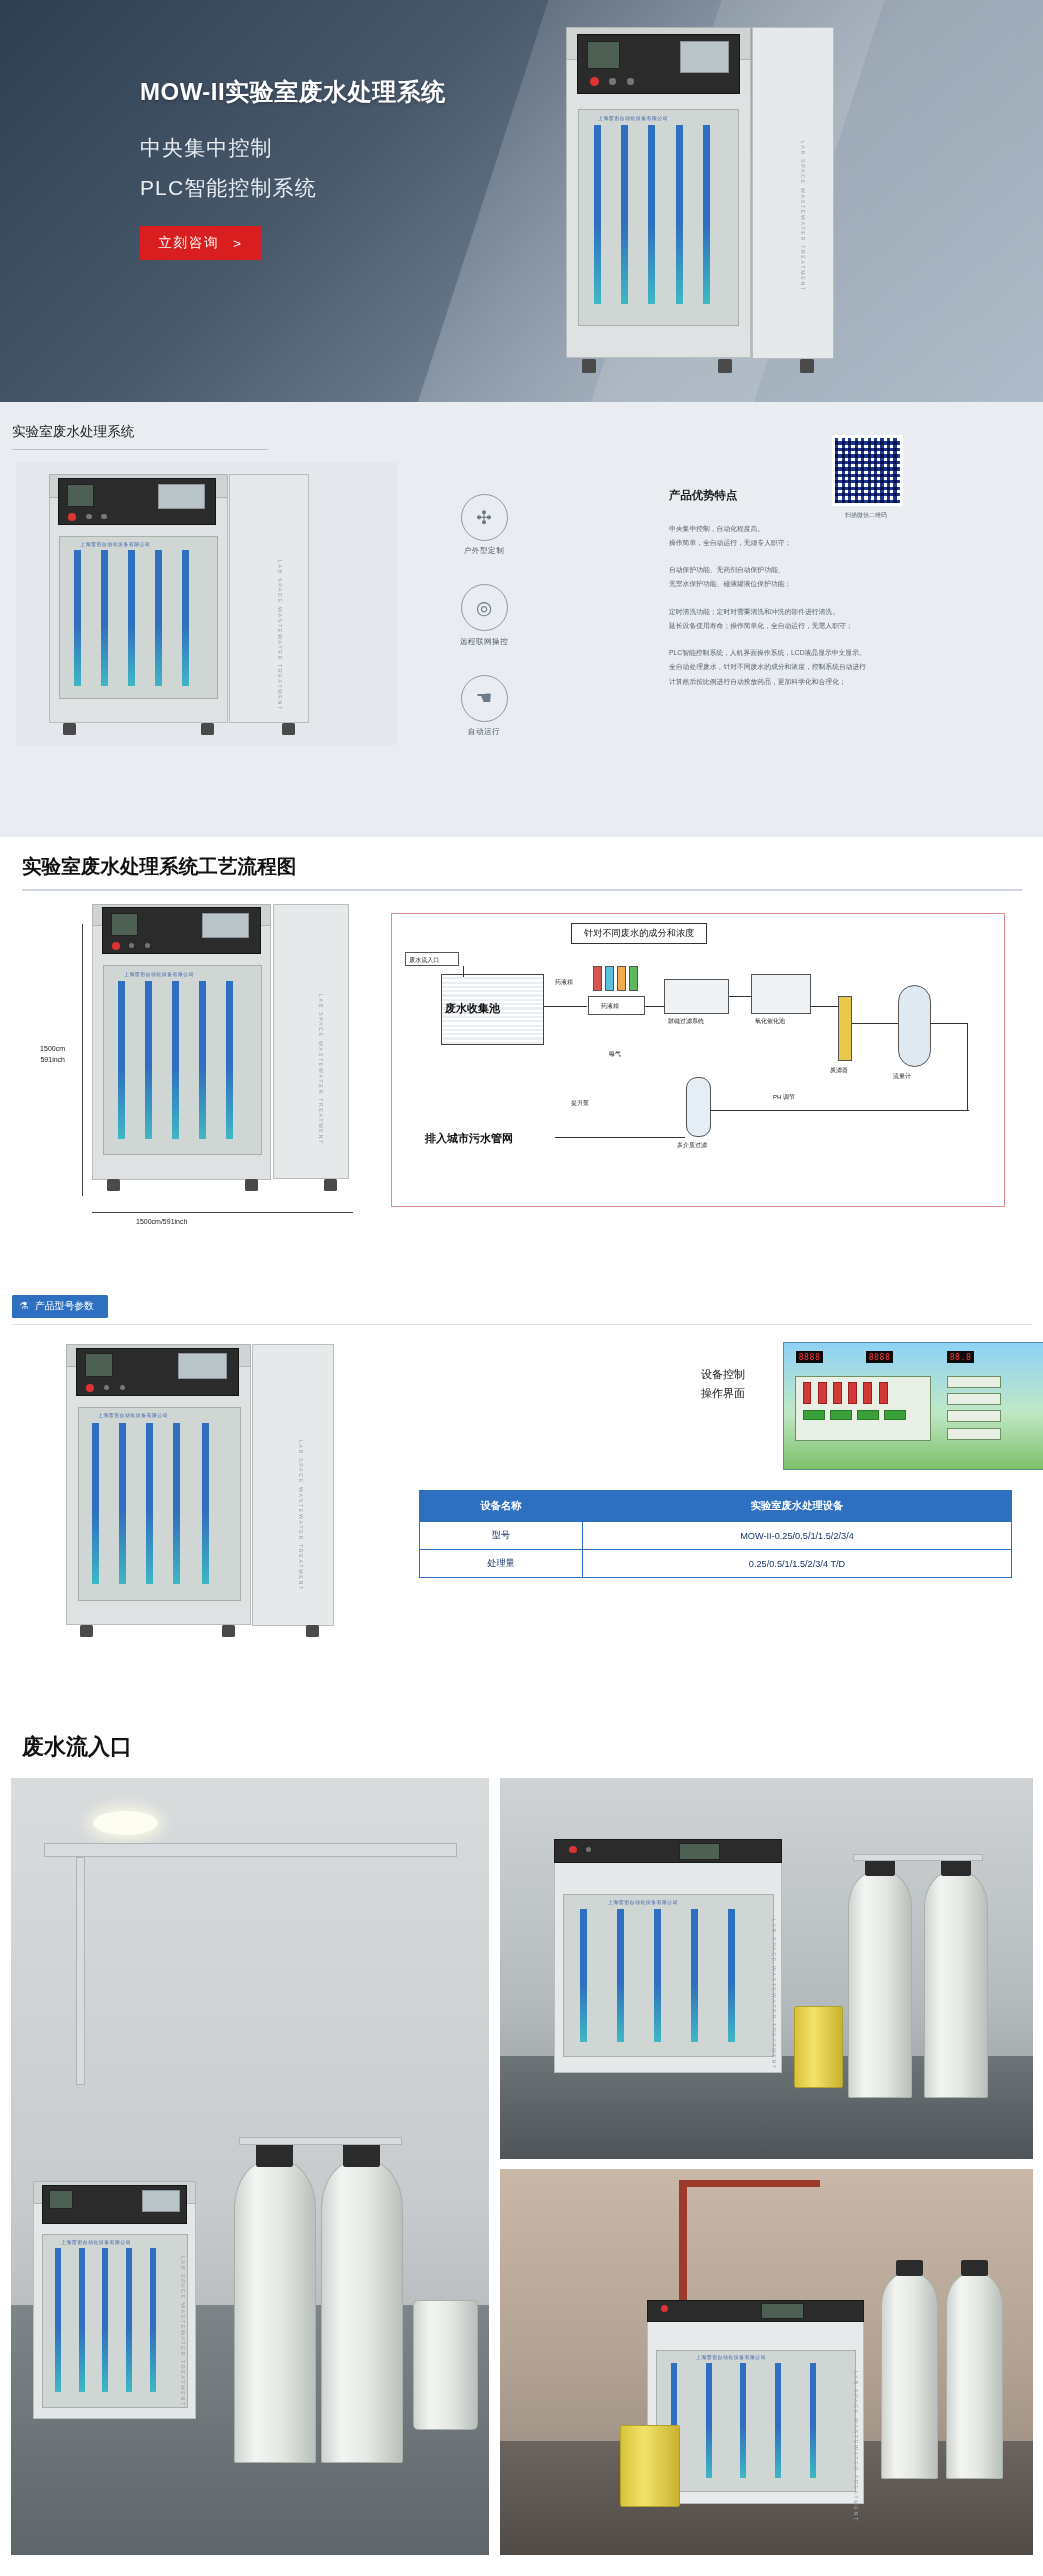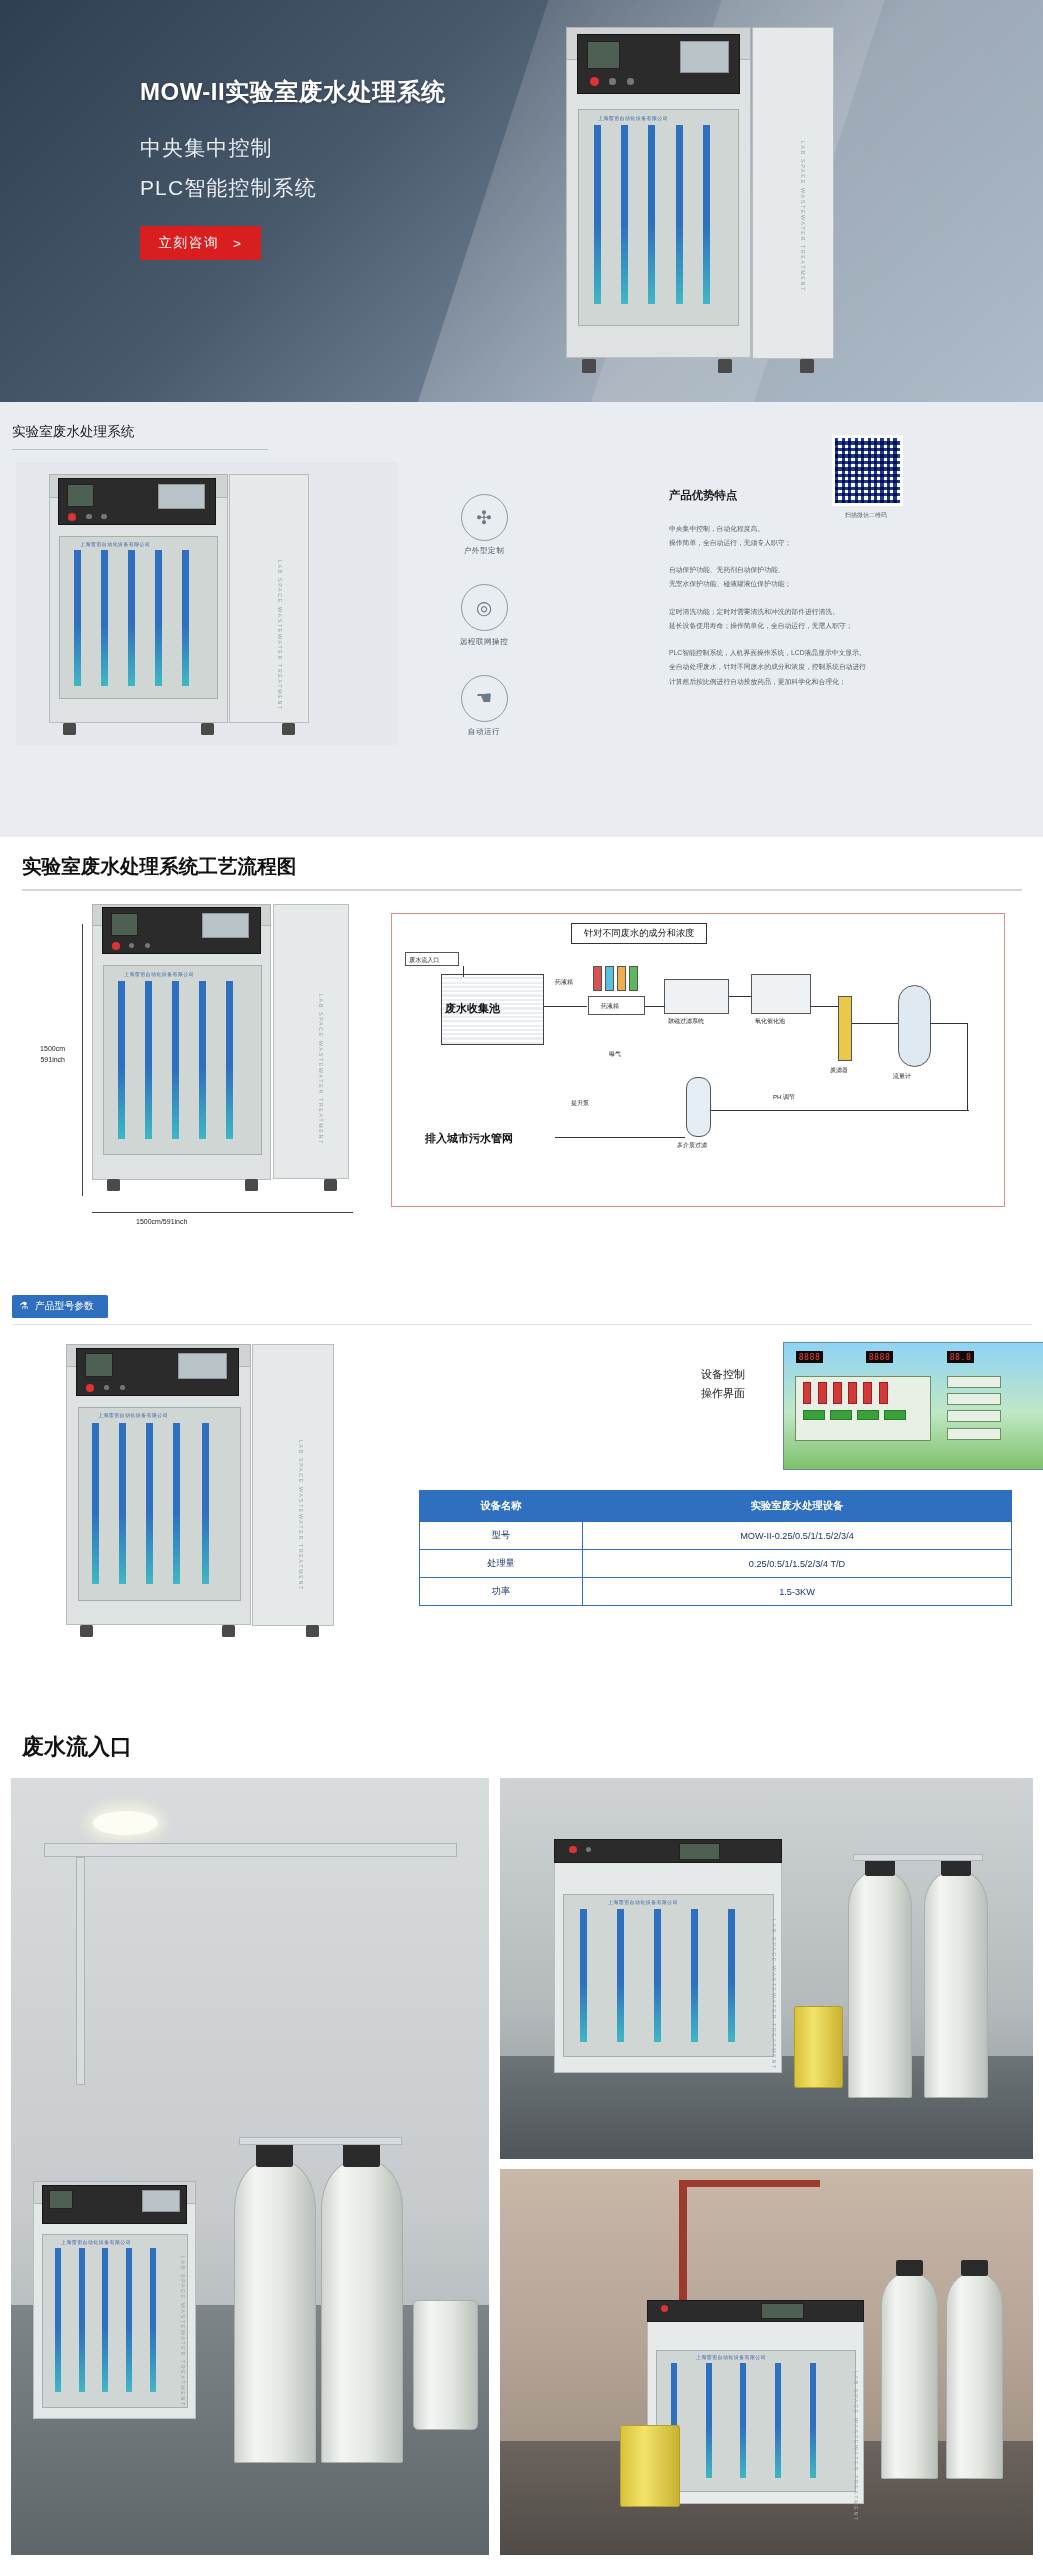--- a/index.html
+++ b/index.html
@@ -624,24 +624,20 @@
     </thead>
     <tbody>
       <tr>
         <td class="k">型号</td>
         <td>MOW-II-0.25/0.5/1/1.5/2/3/4</td>
       </tr>
       <tr>
         <td class="k">处理量</td>
         <td>0.25/0.5/1/1.5/2/3/4 T/D</td>
       </tr>
-      <tr>
-        <td class="k">功率</td>
-        <td>1.5-3KW</td>
-      </tr>
     </tbody>
   </table>
 </section>
 
 <section class="sec-install">
   <div class="install-title">废水流入口</div>
 
   <div class="ph" style="left:11px; top:60px; width:478px; height:777px;">
     <div class="room-wall" style="background:linear-gradient(180deg,#d9dcdd 0%, #c7cbcd 55%, #9aa0a3 100%);"></div>
     <div class="room-floor" style="height:250px; background:linear-gradient(180deg,#7e8588 0%, #5f6669 100%);"></div>

